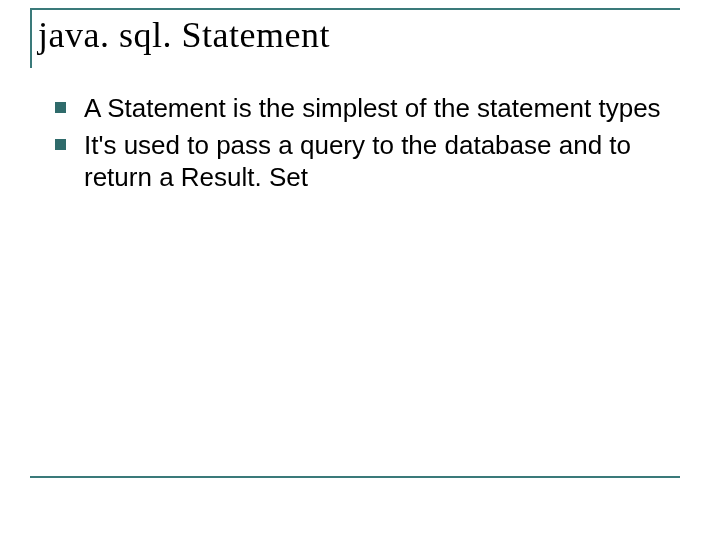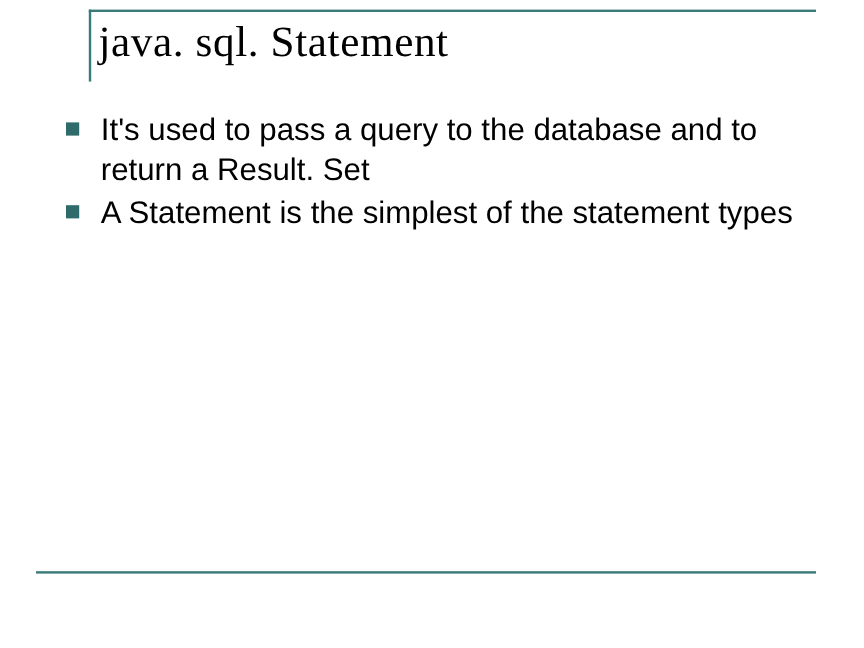--- a/index.html
+++ b/index.html
@@ -15,21 +15,20 @@
     position: relative;
     width: 720px;
     height: 540px;
     box-sizing: border-box;
   }
   .title-wrap {
     position: absolute;
     top: 8px;
     left: 30px;
     right: 40px;
-    margin-left: 44px;
   }
   .title-frame {
     border-top: 2px solid #3a7a7a;
     border-left: 2px solid #3a7a7a;
     padding: 6px 0 0 6px;
     height: 60px;
     box-sizing: border-box;
   }
   .title-text {
     font-family: "Times New Roman", Times, serif;
@@ -76,23 +75,23 @@
 
   <div class="title-wrap">
     <div class="title-frame">
       <div class="title-text">java. sql. Statement</div>
     </div>
   </div>
 
   <div class="body">
     <div class="bullet-row">
       <div class="bullet-icon"></div>
-      <div class="bullet-text">It's used to pass a query to the database and to return a Result. Set</div>
+      <div class="bullet-text">A Statement is the simplest of the statement types</div>
     </div>
     <div class="bullet-row">
       <div class="bullet-icon"></div>
-      <div class="bullet-text">A Statement is the simplest of the statement types</div>
+      <div class="bullet-text">It's used to pass a query to the database and to return a Result. Set</div>
     </div>
   </div>
 
   <div class="footer-rule"></div>
 
 </div>
 
 </body></html>

